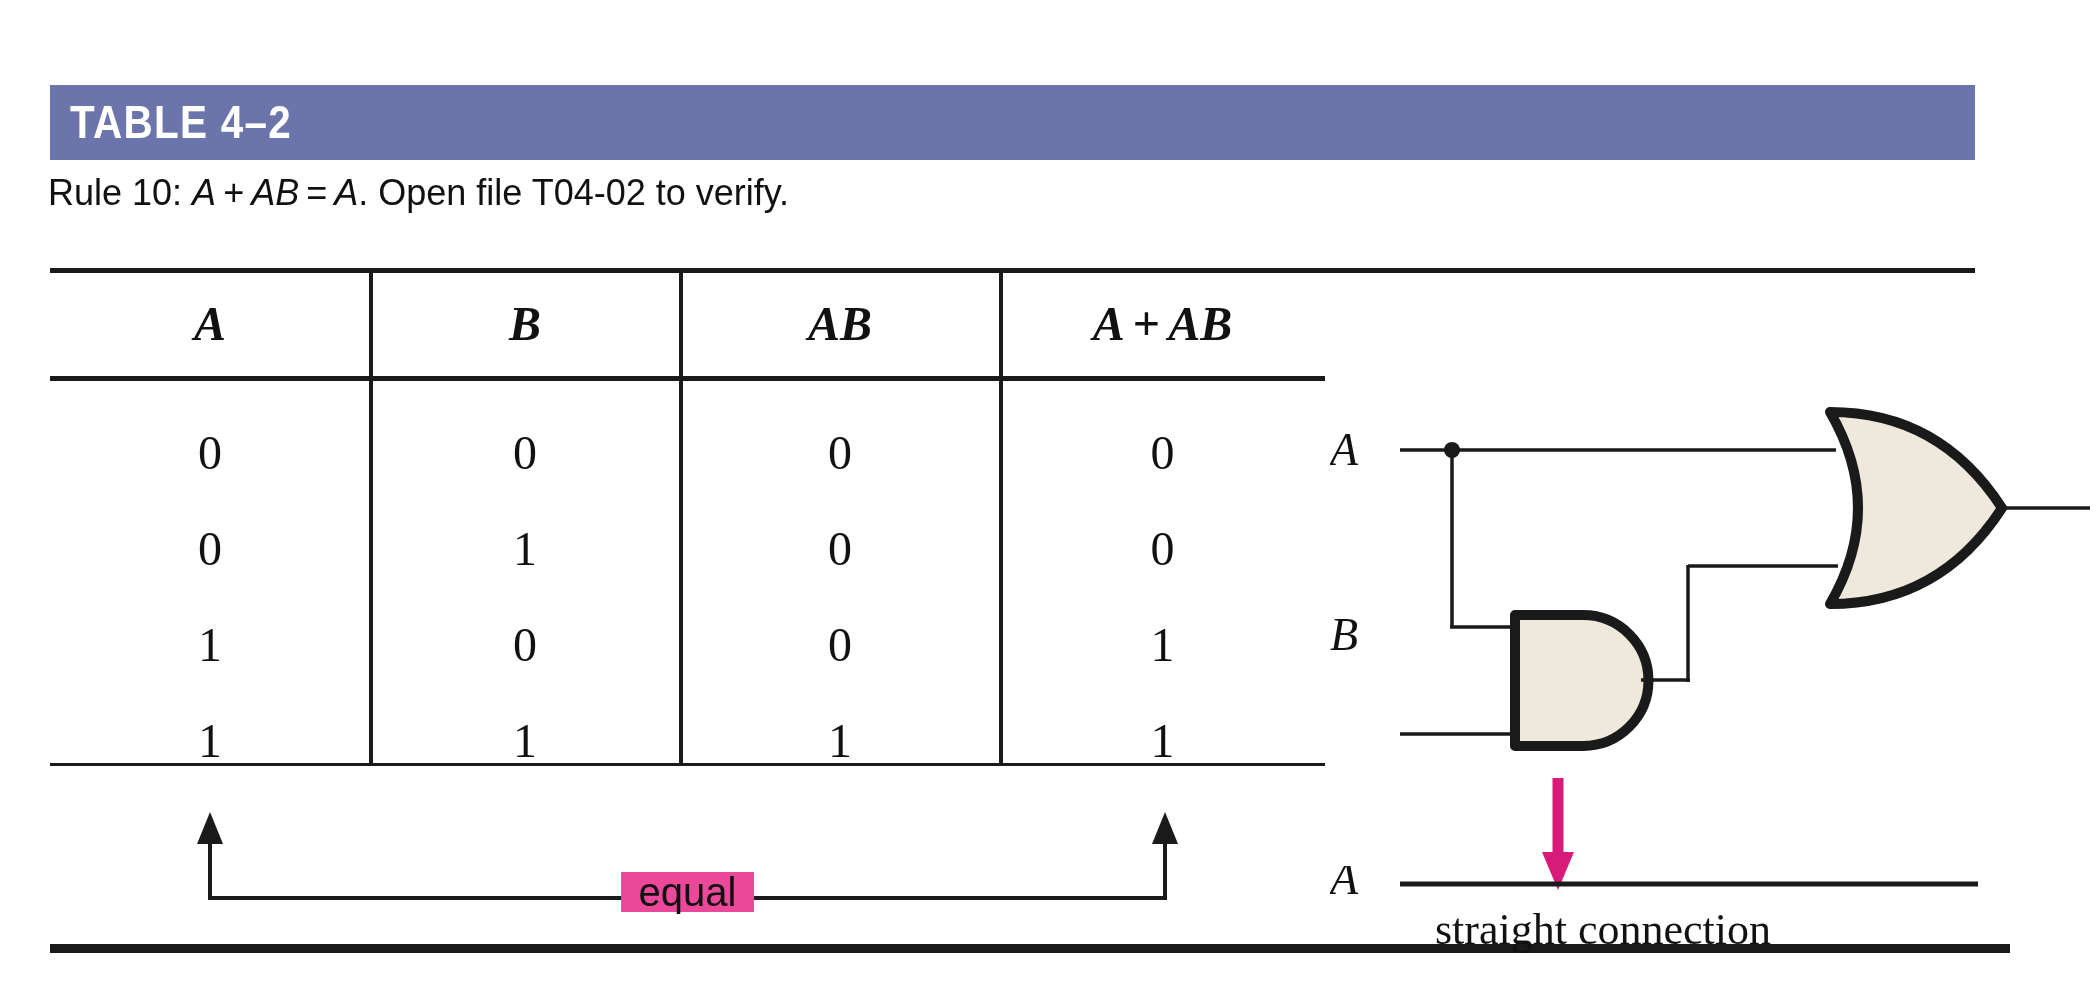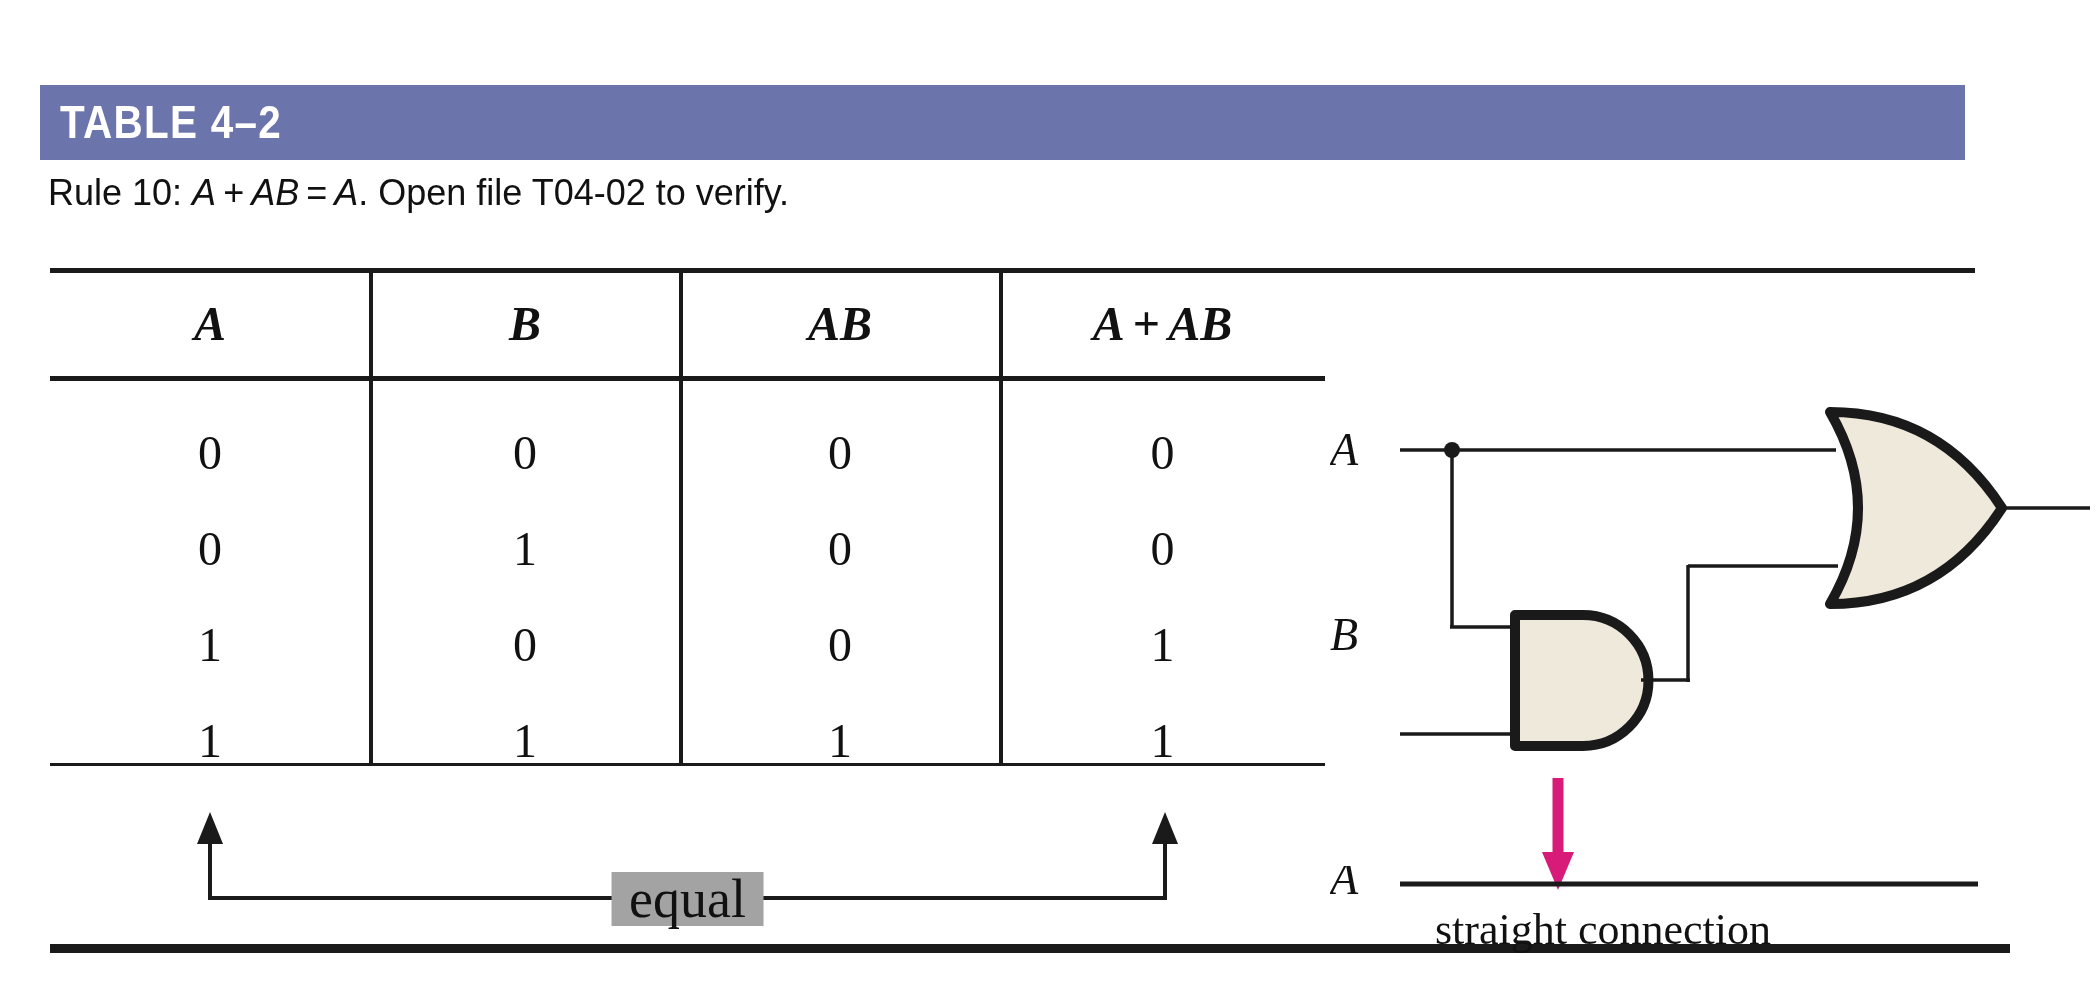--- a/index.html
+++ b/index.html
@@ -1,20 +1,20 @@
 <!DOCTYPE html>
 <html><head>
 <meta charset="utf-8">
 <style>
   html,body{margin:0;padding:0;background:#ffffff;}
   body{width:2096px;height:1000px;position:relative;overflow:hidden;
        font-family:"Liberation Serif",serif;color:#111;}
 
   
-  #banner{position:absolute;left:40px;top:85px;width:1925px;height:75px;
+  #banner{position:absolute;left:50px;top:85px;width:1925px;height:75px;
           background:#6b74ab;}
   #banner-label{position:absolute;left:20px;top:50%;transform:translateY(-52%);
           font-family:"Liberation Sans",sans-serif;font-weight:bold;
           font-size:47px;letter-spacing:1.5px;color:#ffffff;
           transform-origin:left center;white-space:nowrap;}
   #banner-label span{display:inline-block;transform:scaleX(.86);transform-origin:left center;}
 
   
   #caption{position:absolute;left:48px;top:172px;
            font-family:"Liberation Sans",sans-serif;font-size:36px;
@@ -47,22 +47,22 @@
   
   #equal-wrap{position:absolute;left:195px;top:812px;width:985px;height:105px;}
   #equal-wrap .bar{position:absolute;left:13px;top:84px;width:959px;height:4px;background:#1a1a1a;}
   #equal-wrap .stem{position:absolute;width:4px;height:60px;background:#1a1a1a;top:28px;}
   #equal-wrap .stem.left{left:13px;} #equal-wrap .stem.right{left:968px;}
   #equal-wrap .head{position:absolute;top:0px;width:0;height:0;
         border-left:13px solid transparent;border-right:13px solid transparent;
         border-bottom:32px solid #1a1a1a;}
   #equal-wrap .head.left{left:2px;} #equal-wrap .head.right{left:957px;}
   #equal-label{position:absolute;left:50%;top:60px;transform:translateX(-50%);
-        background:#a3a3a3;padding:0 18px;font-size:54px;
-        font-family:Liberation Serif, serif;color:#111;line-height:1;}
+        background:#ec4899;padding:0 18px;font-size:40px;
+        font-family:Liberation Sans, sans-serif;color:#111;line-height:1;}
 
   
   #circuit{position:absolute;left:1330px;top:390px;width:760px;height:500px;}
   #circuit svg{display:block;}
   .cl{font-family:"Liberation Serif",serif;font-style:italic;font-size:46px;fill:#111;}
   .clab{font-family:"Liberation Serif",serif;font-size:44px;fill:#111;}
 </style>
 </head>
 <body>
 

